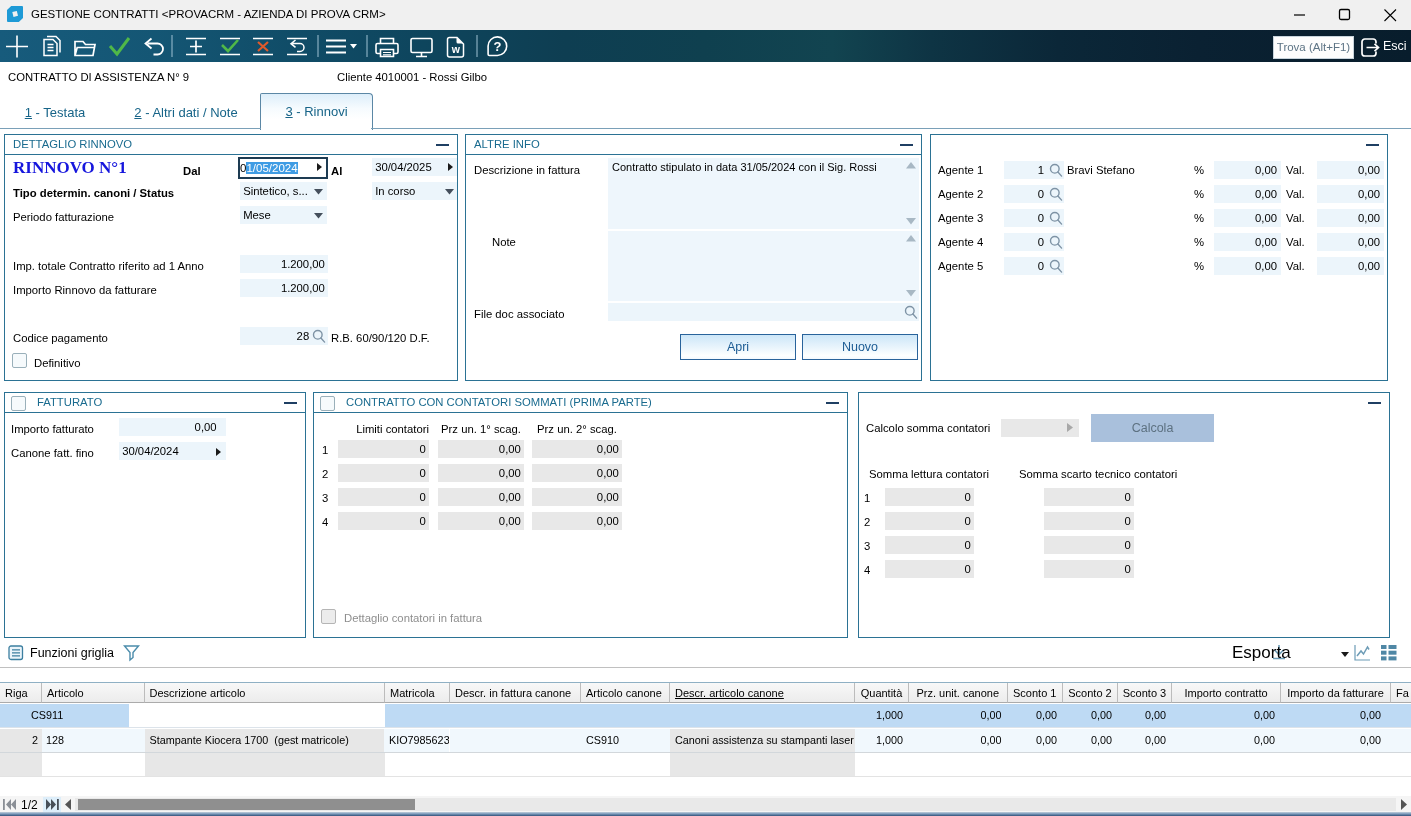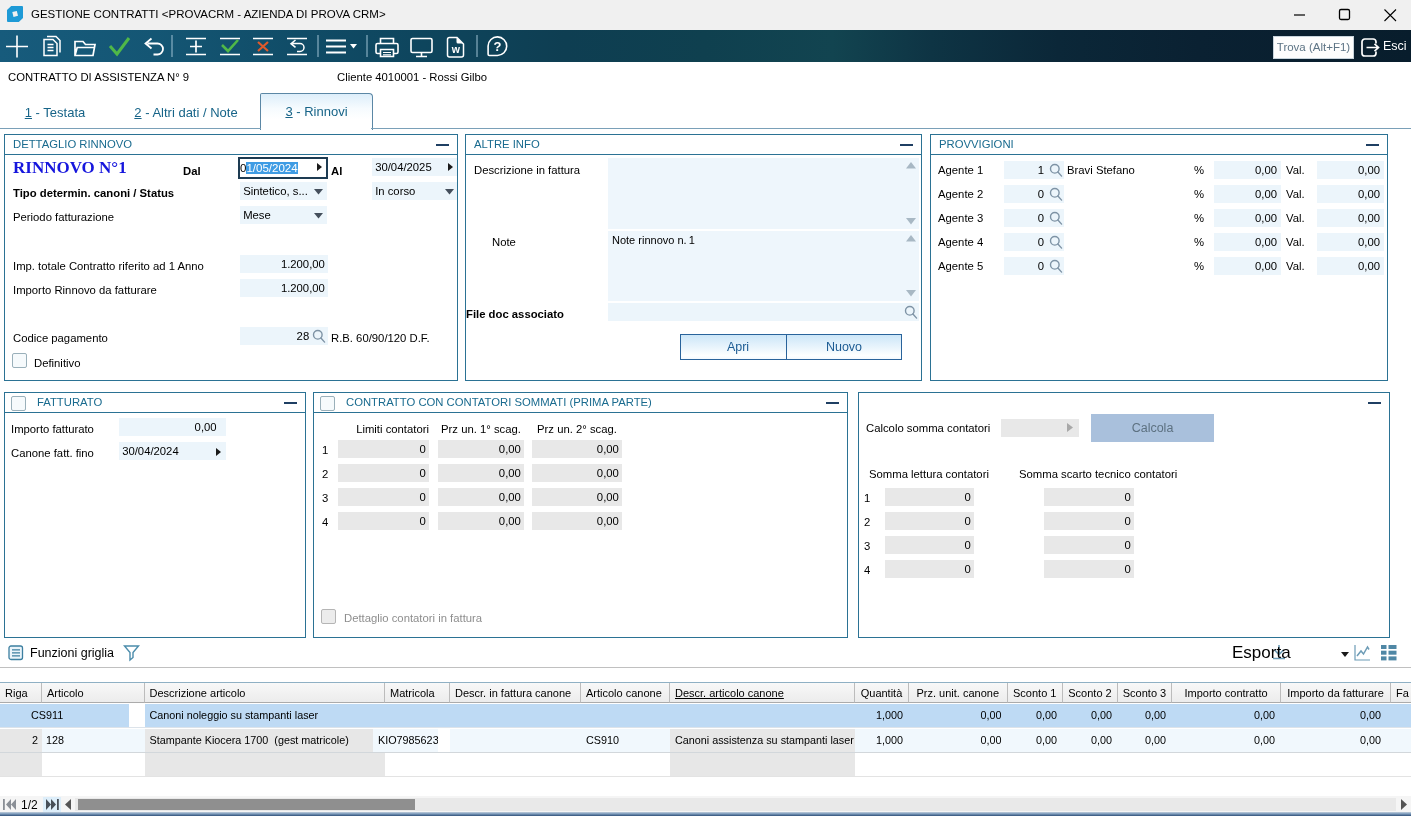--- a/index.html
+++ b/index.html
@@ -170,49 +170,48 @@
  <div class="lbl" style="left:326px;top:196px;">R.B. 60/90/120 D.F.</div>
  <div class="cb" style="left:7px;top:218px;"></div>
  <div class="lbl" style="left:29px;top:221px;">Definitivo</div>
 </div>
 
 <div class="abs gbox" style="left:465px;top:134px;width:455px;height:245px;">
  <div class="gtitle">ALTRE INFO</div>
     <div class="gmin" style="right:8px;"></div>
  <div class="lbl" style="left:8px;top:28px;">Descrizione in fattura</div>
  <div class="abs" style="left:142px;top:23px;width:311px;height:71px;background:#eef6fc;">
+   <div style="padding:2px 16px 0 4px;line-height:15px;font-size:11px;">Contratto stipulato in data 31/05/2024 con il Sig. Rossi</div>
    <svg style="position:absolute;right:3px;top:4px;" width="10" height="7">
         <path d="M5 0 L10 6.5 H0 Z" fill="#a8b8c4"></path>
       </svg>
    <svg style="position:absolute;right:3px;bottom:4px;" width="10" height="7">
         <path d="M0 0 H10 L5 6.5 Z" fill="#a8b8c4"></path>
       </svg>
  </div>
  <div class="lbl" style="left:8px;top:100px;padding-left:18px;">Note</div>
  <div class="abs" style="left:142px;top:96px;width:311px;height:70px;background:#eef6fc;">
-   <div style="padding:2px 16px 0 4px;line-height:15px;font-size:11px;">Note rinnovo n. 1</div>
    <svg style="position:absolute;right:3px;top:4px;" width="10" height="7">
         <path d="M5 0 L10 6.5 H0 Z" fill="#a8b8c4"></path>
       </svg>
    <svg style="position:absolute;right:3px;bottom:4px;" width="10" height="7">
         <path d="M0 0 H10 L5 6.5 Z" fill="#a8b8c4"></path>
       </svg>
  </div>
- <div class="lbl" style="left:0;top:172px;font-weight:bold;">File doc associato</div>
+ <div class="lbl" style="left:8px;top:172px;">File doc associato</div>
  <div class="fld" style="left:142px;top:168px;width:311px;"></div>
  <svg class="mag" style="left:438px;top:170px;" width="14" height="15" fill="none" stroke="#7e93a5" stroke-width="1.4" stroke-linecap="round">
       <circle cx="5.8" cy="5.8" r="4.3"></circle>
       <line x1="8.9" y1="9" x2="12.6" y2="13.1"></line>
     </svg>
  <div class="btn" style="left:214px;top:199px;width:114px;height:24px;line-height:24px;">Apri</div>
- <div class="btn" style="left:320px;top:199px;width:114px;height:24px;line-height:24px;">Nuovo</div>
+ <div class="btn" style="left:336px;top:199px;width:114px;height:24px;line-height:24px;">Nuovo</div>
 </div>
 
 <div class="abs gbox" style="left:930px;top:134px;width:456px;height:245px;">
- <div class="gtitle">PROVVIGIONI</div>
     <div class="gmin" style="right:8px;"></div>
  <div class="agrow" style="top:26px;">
       <span class="agl">Agente 1</span>
       <span class="agf">1</span>
       <svg class="agm" width="14" height="15" fill="none" stroke="#7e93a5" stroke-width="1.4" stroke-linecap="round">
         <circle cx="5.8" cy="5.8" r="4.3"></circle>
         <line x1="8.9" y1="9" x2="12.6" y2="13.1"></line>
       </svg>
       <span class="agn">Bravi Stefano</span>
       <span class="pct">%</span>
@@ -375,37 +374,36 @@
 <div class="hc" style="left:855px;top:1px;width:54px;text-align:center;padding:0 2px;">Quantità</div>
 <div class="hc" style="left:909px;top:1px;width:98.5px;text-align:center;padding:0 2px;">Prz. unit. canone</div>
 <div class="hc" style="left:1007.5px;top:1px;width:55.5px;text-align:center;padding:0 2px;">Sconto 1</div>
 <div class="hc" style="left:1063px;top:1px;width:55px;text-align:center;padding:0 2px;">Sconto 2</div>
 <div class="hc" style="left:1118px;top:1px;width:54px;text-align:center;padding:0 2px;">Sconto 3</div>
 <div class="hc" style="left:1172px;top:1px;width:109px;text-align:center;padding:0 2px;">Importo contratto</div>
 <div class="hc" style="left:1281px;top:1px;width:110px;text-align:center;padding:0 2px;">Importo da fatturare</div>
 <div class="hc" style="left:1391px;top:1px;width:21px;padding-left:5px;">Fa</div>
 <div class="cell" style="left:0px;top:22px;width:42px;background:#bedaf4;text-align:right;padding-right:4px;">1</div>
 <div class="cell" style="left:26px;top:22px;width:102.5px;background:#bedaf4;padding-left:5px;">CS911</div>
-<div class="cell" style="left:144.5px;top:22px;width:240.5px;background:#bedaf4;padding-left:5px;">Canoni noleggio su stampanti laser</div>
 <div class="cell" style="left:385px;top:22px;width:65px;background:#bedaf4;padding-left:5px;"></div>
 <div class="cell" style="left:450px;top:22px;width:131px;background:#bedaf4;padding-left:5px;"></div>
 <div class="cell" style="left:581px;top:22px;width:89px;background:#bedaf4;padding-left:5px;"></div>
 <div class="cell" style="left:670px;top:22px;width:185px;background:#bedaf4;padding-left:5px;"></div>
 <div class="cell" style="left:855px;top:22px;width:54px;background:#bedaf4;text-align:right;padding-right:6px;">1,000</div>
 <div class="cell" style="left:909px;top:22px;width:98.5px;background:#bedaf4;text-align:right;padding-right:6px;">0,00</div>
 <div class="cell" style="left:1007.5px;top:22px;width:55.5px;background:#bedaf4;text-align:right;padding-right:6px;">0,00</div>
 <div class="cell" style="left:1063px;top:22px;width:55px;background:#bedaf4;text-align:right;padding-right:6px;">0,00</div>
 <div class="cell" style="left:1118px;top:22px;width:54px;background:#bedaf4;text-align:right;padding-right:6px;">0,00</div>
 <div class="cell" style="left:1172px;top:22px;width:109px;background:#bedaf4;text-align:right;padding-right:6px;">0,00</div>
 <div class="cell" style="left:1281px;top:22px;width:110px;background:#bedaf4;text-align:right;padding-right:10px;">0,00</div>
 <div class="cell" style="left:1391px;top:22px;width:21px;background:#bedaf4;padding-left:5px;"></div>
 <div class="cell" style="left:0px;top:47px;width:42px;background:#e7e7e7;text-align:right;padding-right:4px;">2</div>
 <div class="cell" style="left:42px;top:47px;width:102.5px;background:#f1f8fd;">128</div>
 <div class="cell" style="left:144.5px;top:47px;width:240.5px;background:#e7e7e7;padding-left:5px;">Stampante Kiocera 1700&nbsp; (gest matricole)</div>
-<div class="cell" style="left:373px;top:47px;width:65px;background:#f1f8fd;padding-left:5px;">KIO7985623</div>
+<div class="cell" style="left:384px;top:47px;width:65px;background:#f1f8fd;padding-left:5px;">KIO7985623</div>
 <div class="cell" style="left:450px;top:47px;width:131px;background:#f1f8fd;padding-left:5px;"></div>
 <div class="cell" style="left:581px;top:47px;width:89px;background:#f1f8fd;padding-left:5px;">CS910</div>
 <div class="cell" style="left:670px;top:47px;width:185px;background:#e7e7e7;padding-left:5px;">Canoni assistenza su stampanti laser</div>
 <div class="cell" style="left:855px;top:47px;width:54px;background:#f1f8fd;text-align:right;padding-right:6px;">1,000</div>
 <div class="cell" style="left:909px;top:47px;width:98.5px;background:#f1f8fd;text-align:right;padding-right:6px;">0,00</div>
 <div class="cell" style="left:1007.5px;top:47px;width:55.5px;background:#f1f8fd;text-align:right;padding-right:6px;">0,00</div>
 <div class="cell" style="left:1063px;top:47px;width:55px;background:#f1f8fd;text-align:right;padding-right:6px;">0,00</div>
 <div class="cell" style="left:1118px;top:47px;width:54px;background:#f1f8fd;text-align:right;padding-right:6px;">0,00</div>
 <div class="cell" style="left:1172px;top:47px;width:109px;background:#f1f8fd;text-align:right;padding-right:6px;">0,00</div>
 <div class="cell" style="left:1281px;top:47px;width:110px;background:#f1f8fd;text-align:right;padding-right:10px;">0,00</div>

